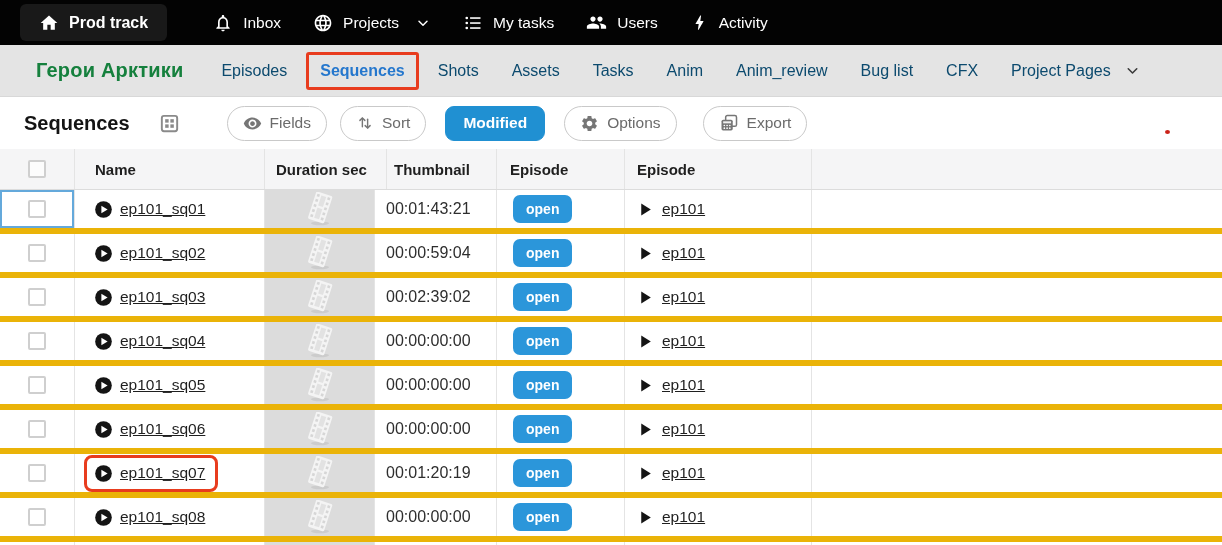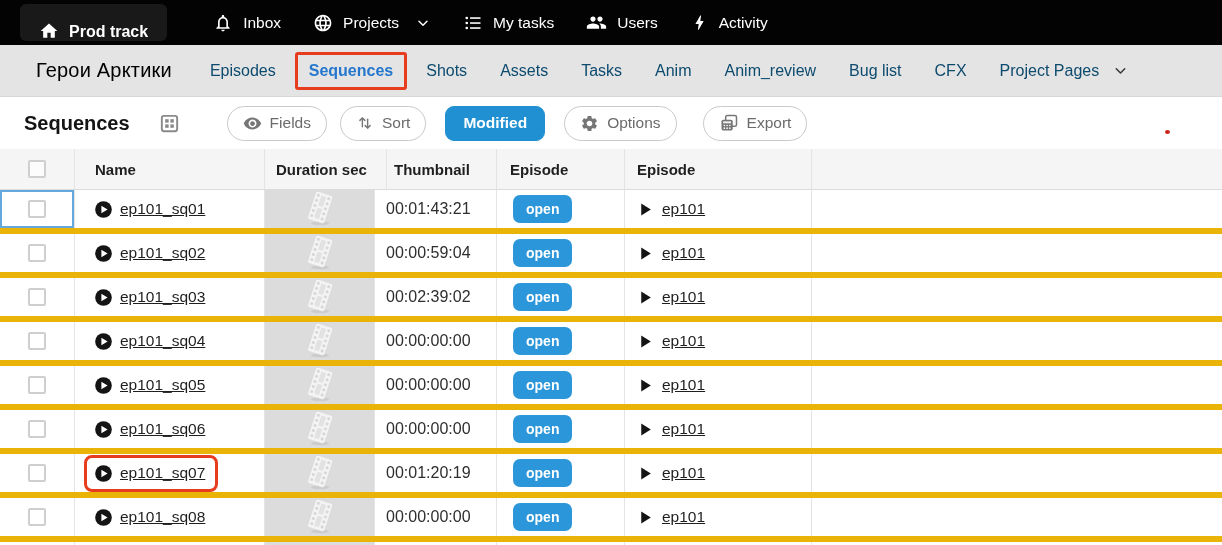--- a/index.html
+++ b/index.html
@@ -6,30 +6,30 @@
     --primary-blue:#2090d2; --status-blue:#2b96da; --active-tab-blue:#2577cd;
     --annotation-red:#e83c1e;
   }
   *{box-sizing:border-box;margin:0;padding:0}
   html,body{width:1222px;height:545px;overflow:hidden;background:#fff;
     font-family:"Liberation Sans","DejaVu Sans",sans-serif;}
   .app{width:1222px;height:545px;overflow:hidden;display:flex;flex-direction:column}
 
   
   .navbar{height:45px;background:#030303;display:flex;align-items:center;padding-left:20px;flex:none}
-  .brand{background:#191919;border-radius:6px;height:37px;display:flex;align-items:flex-end;gap:10px;
+  .brand{background:#191919;border-radius:6px;height:37px;display:flex;align-items:center;gap:10px;
     padding:0 19px;color:#fff;font-weight:700;font-size:16px;cursor:pointer}
   .nav-items{display:flex;align-items:center;gap:32px;margin-left:46px}
   .nav-item{display:flex;align-items:center;gap:10px;color:#fff;font-size:15.5px;cursor:pointer}
   .nav-item svg{flex:none}
 
   
   .project-bar{height:52px;background:#e4e4e4;display:flex;align-items:center;
     padding-left:36px;border-bottom:1px solid #d8d8d8;flex:none}
-  .project-title{font-size:20px;font-weight:400;color:#000000;letter-spacing:.2px}
+  .project-title{font-size:20px;font-weight:700;color:#15803d;letter-spacing:.2px}
   .tabs{display:flex;align-items:center;gap:33px;margin-left:38px}
   .tab{font-size:16px;color:#0c4a6e;cursor:pointer;white-space:nowrap;display:flex;align-items:center;gap:6px}
   .tab.active{color:var(--active-tab-blue);font-weight:700}
   .tab.annotated{border:3px solid var(--annotation-red);border-radius:3px;padding:7px 11px;margin:-10px -14px}
 
   
   .toolbar{height:52px;background:#fff;display:flex;align-items:center;padding-left:24px;flex:none;position:relative}
   .toolbar-heading{font-size:20px;font-weight:700;color:#141414}
   .view-toggle{margin-left:28px;display:flex;align-items:center;cursor:pointer}
   .toolbar-buttons{display:flex;align-items:center;gap:13px;margin-left:46px}

